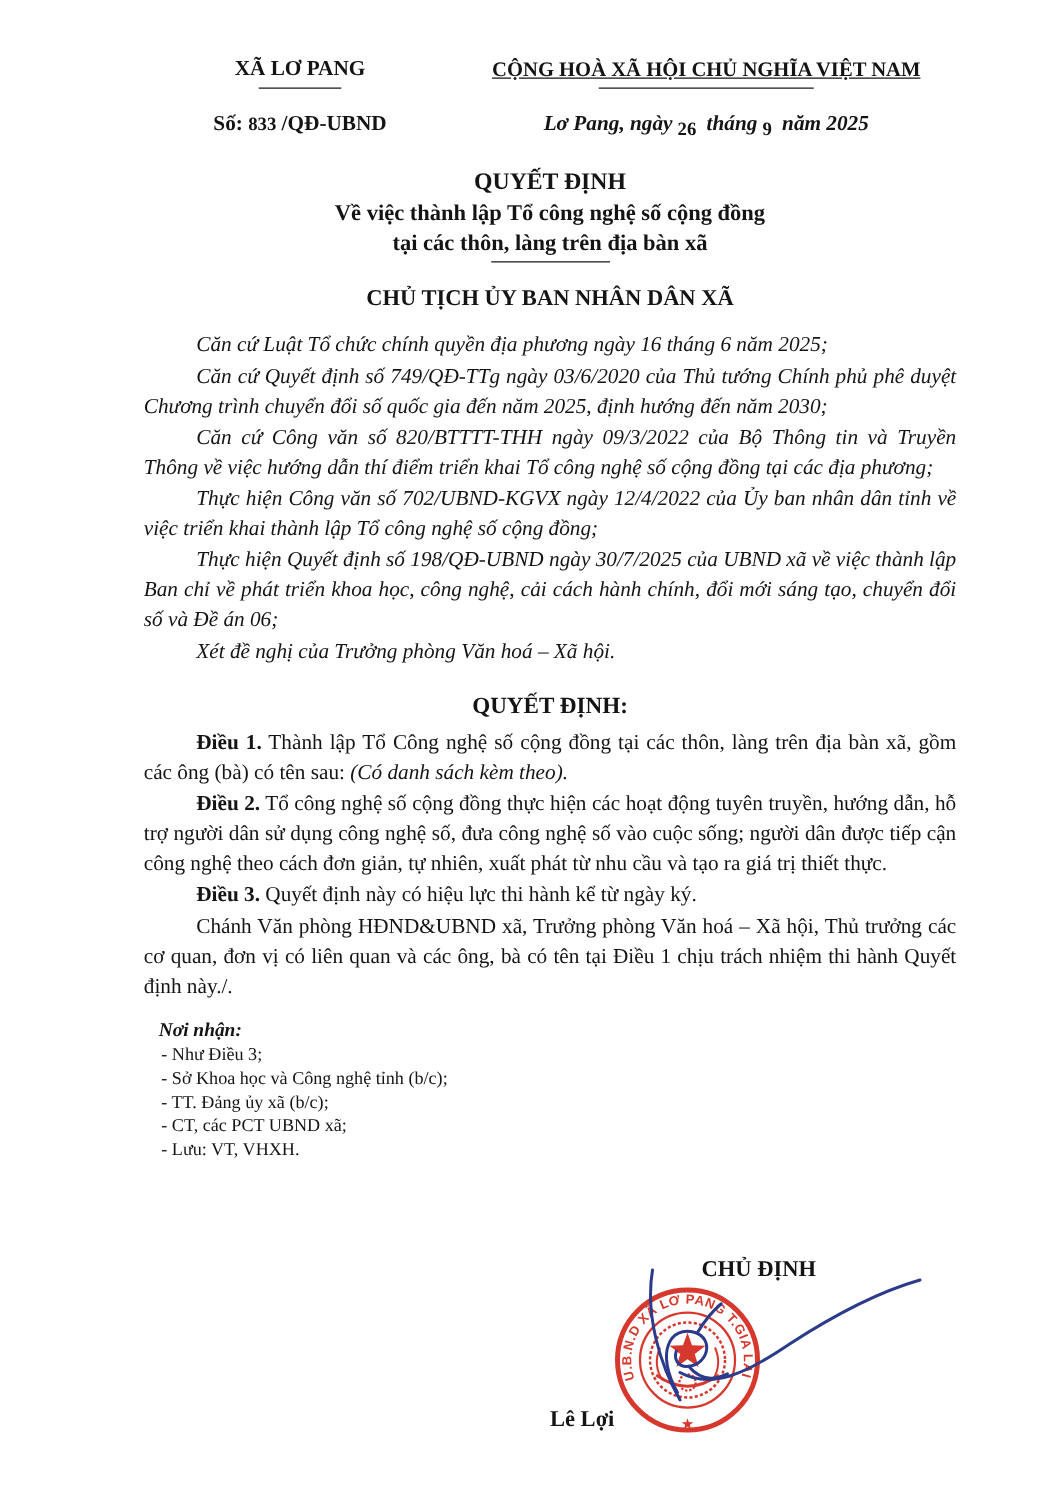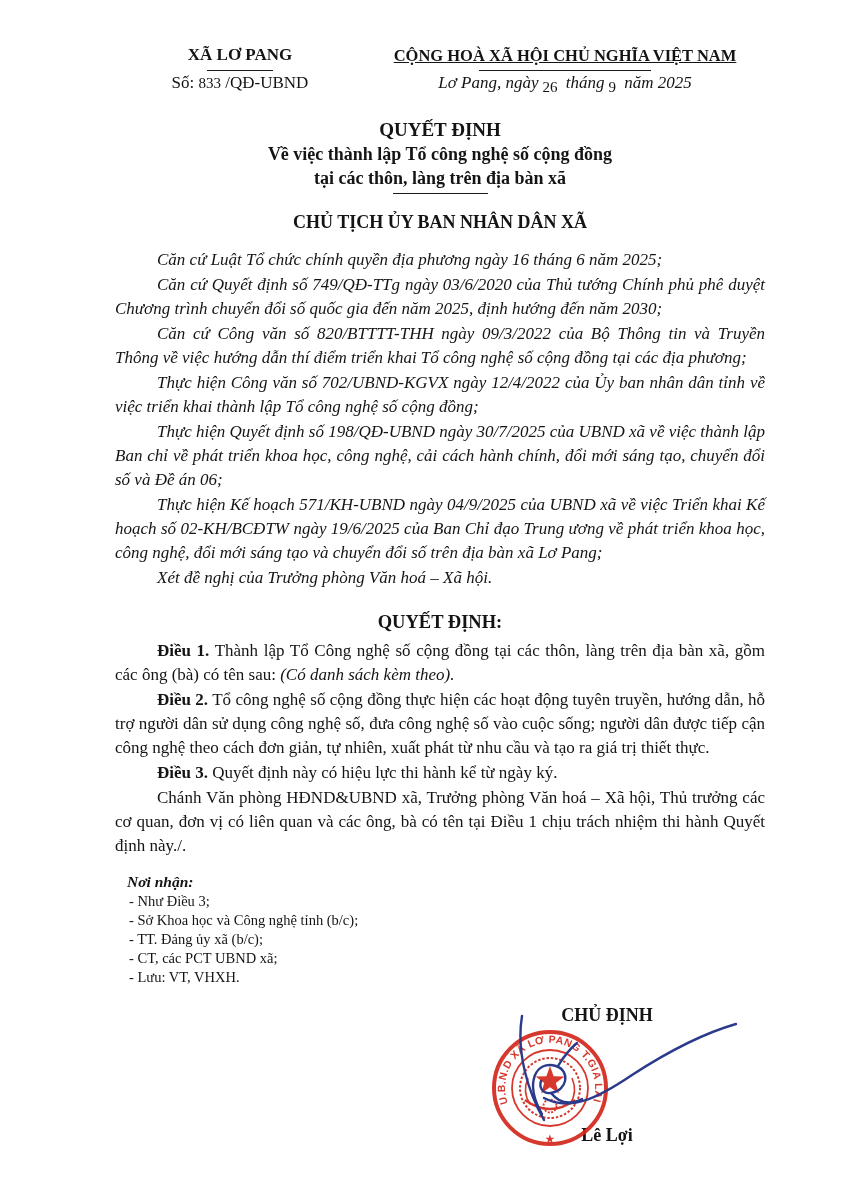--- a/index.html
+++ b/index.html
@@ -18,21 +18,21 @@
   
   .hdr { display:flex; }
   .hdr-left { width:250px; text-align:center; }
   .hdr-right { flex:1; text-align:center; }
   .org-line { font-weight:bold; font-size:17px; line-height:22px; }
   .rule-left { width:66px; border-bottom:1.6px solid #1a1a1a; margin:4px auto 0; }
   .nat-line1 { font-weight:bold; font-size:16.5px; line-height:23px;text-decoration:underline; }
   .nat-line2 { font-weight:bold; font-size:18.5px; line-height:24px; }
   .rule-right { width:172px; border-bottom:1.6px solid #1a1a1a; margin:3px auto 0; }
 
-  .meta { display:flex; margin-top:2px; }
+  .meta { display:flex; margin-top:18px;font-weight:bold; }
   .doc-no { width:250px; text-align:center; font-size:17px; }
   .doc-no .num { font-size:15px; }
   .place-date { flex:1; text-align:center; font-style:italic; font-size:17px; }
   .place-date .fill-num { font-style:normal; font-size:15px; position:relative; top:4px; padding:0 4px; }
 
   
   .title-block { margin-top:24px; text-align:center; }
   .title-main { font-weight:bold; font-size:19px; line-height:25px; }
   .title-sub { font-weight:bold; font-size:18px; line-height:24px; }
   .rule-title { width:95px; border-bottom:1.6px solid #1a1a1a; margin:3px auto 2px; }
@@ -51,21 +51,21 @@
   p.article .art-label { font-weight:bold; }
   p.article .art-italic { font-style:italic; }
 
   
   .footer { margin-top:14px; }
   .recipients-label { font-weight:bold; font-style:italic; font-size:15.5px; line-height:20px; padding-left:12px; }
   .recipient { font-size:14.5px; line-height:19px; padding-left:14px; }
 
   .sign-block { position:absolute; left:440px; top:1004px; width:334px; height:196px; }
   .signer-title { position:absolute; top:0; left:0; width:334px; text-align:center; font-weight:bold; font-size:18px; line-height:22px; z-index:1; }
-  .signer-name { position:absolute; top:120px; left:0; width:334px; text-align:center; font-weight:bold; font-size:18px; line-height:22px; z-index:1; }
+  .signer-name { position:absolute; top:120px; left:0; width:334px; text-align:left; font-weight:bold; font-size:18px; line-height:22px; z-index:1; }
   .seal-svg { position:absolute; left:0; top:0; width:360px; height:196px; z-index:2; pointer-events:none; }
 </style>
 </head>
 <body>
 
 <div class="page">
   <div class="content">
 
     <div class="hdr">
       <div class="hdr-left">
@@ -98,21 +98,20 @@
       <div class="rule-title"></div>
       <div class="authority">CHỦ TỊCH ỦY BAN NHÂN DÂN XÃ</div>
     </div>
 
     <div class="preamble-wrap">
       <p class="preamble">Căn cứ Luật Tổ chức chính quyền địa phương ngày 16 tháng 6 năm 2025;</p>
       <p class="preamble">Căn cứ Quyết định số 749/QĐ-TTg ngày 03/6/2020 của Thủ tướng Chính phủ phê duyệt Chương trình chuyển đổi số quốc gia đến năm 2025, định hướng đến năm 2030;</p>
       <p class="preamble">Căn cứ Công văn số 820/BTTTT-THH ngày 09/3/2022 của Bộ Thông tin và Truyền Thông về việc hướng dẫn thí điểm triển khai Tổ công nghệ số cộng đồng tại các địa phương;</p>
       <p class="preamble">Thực hiện Công văn số 702/UBND-KGVX ngày 12/4/2022 của Ủy ban nhân dân tỉnh về việc triển khai thành lập Tổ công nghệ số cộng đồng;</p>
       <p class="preamble">Thực hiện Quyết định số 198/QĐ-UBND ngày 30/7/2025 của UBND xã về việc thành lập Ban chỉ về phát triển khoa học, công nghệ, cải cách hành chính, đổi mới sáng tạo, chuyển đổi số và Đề án 06;</p>
-      <p class="preamble">Thực hiện Kế hoạch 571/KH-UBND ngày 04/9/2025 của UBND xã về việc Triển khai Kế hoạch số 02-KH/BCĐTW ngày 19/6/2025 của Ban Chỉ đạo Trung ương về phát triển khoa học, công nghệ, đổi mới sáng tạo và chuyển đổi số trên địa bàn xã Lơ Pang;</p>
       <p class="preamble">Xét đề nghị của Trưởng phòng Văn hoá – Xã hội.</p>
     </div>
 
     <div>
       <div class="decision-head">QUYẾT ĐỊNH:</div>
       <p class="article"><span class="art-label">Điều 1.</span><span> Thành lập Tổ Công nghệ số cộng đồng tại các thôn, làng trên địa bàn xã, gồm các ông (bà) có tên sau: </span><span class="art-italic">(Có danh sách kèm theo).</span></p>
       <p class="article"><span class="art-label">Điều 2.</span><span> Tổ công nghệ số cộng đồng thực hiện các hoạt động tuyên truyền, hướng dẫn, hỗ trợ người dân sử dụng công nghệ số, đưa công nghệ số vào cuộc sống; người dân được tiếp cận công nghệ theo cách đơn giản, tự nhiên, xuất phát từ nhu cầu và tạo ra giá trị thiết thực.</span></p>
       <p class="article"><span class="art-label">Điều 3.</span><span> Quyết định này có hiệu lực thi hành kể từ ngày ký.</span></p>
       <p class="article">Chánh Văn phòng HĐND&amp;UBND xã, Trưởng phòng Văn hoá – Xã hội, Thủ trưởng các cơ quan, đơn vị có liên quan và các ông, bà có tên tại Điều 1 chịu trách nhiệm thi hành Quyết định này./.</p>
     </div>

